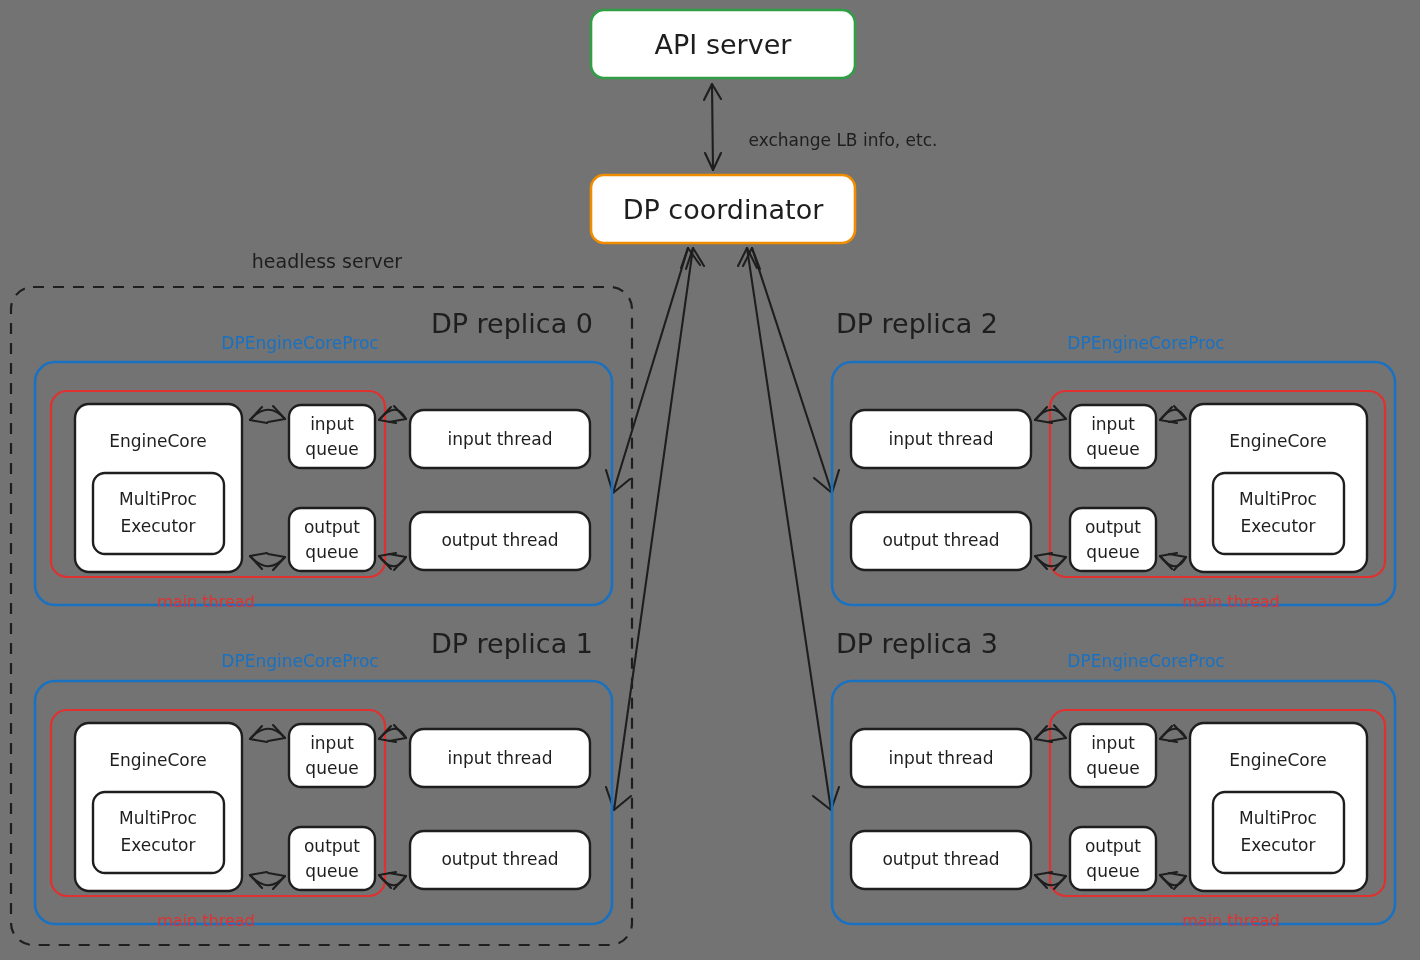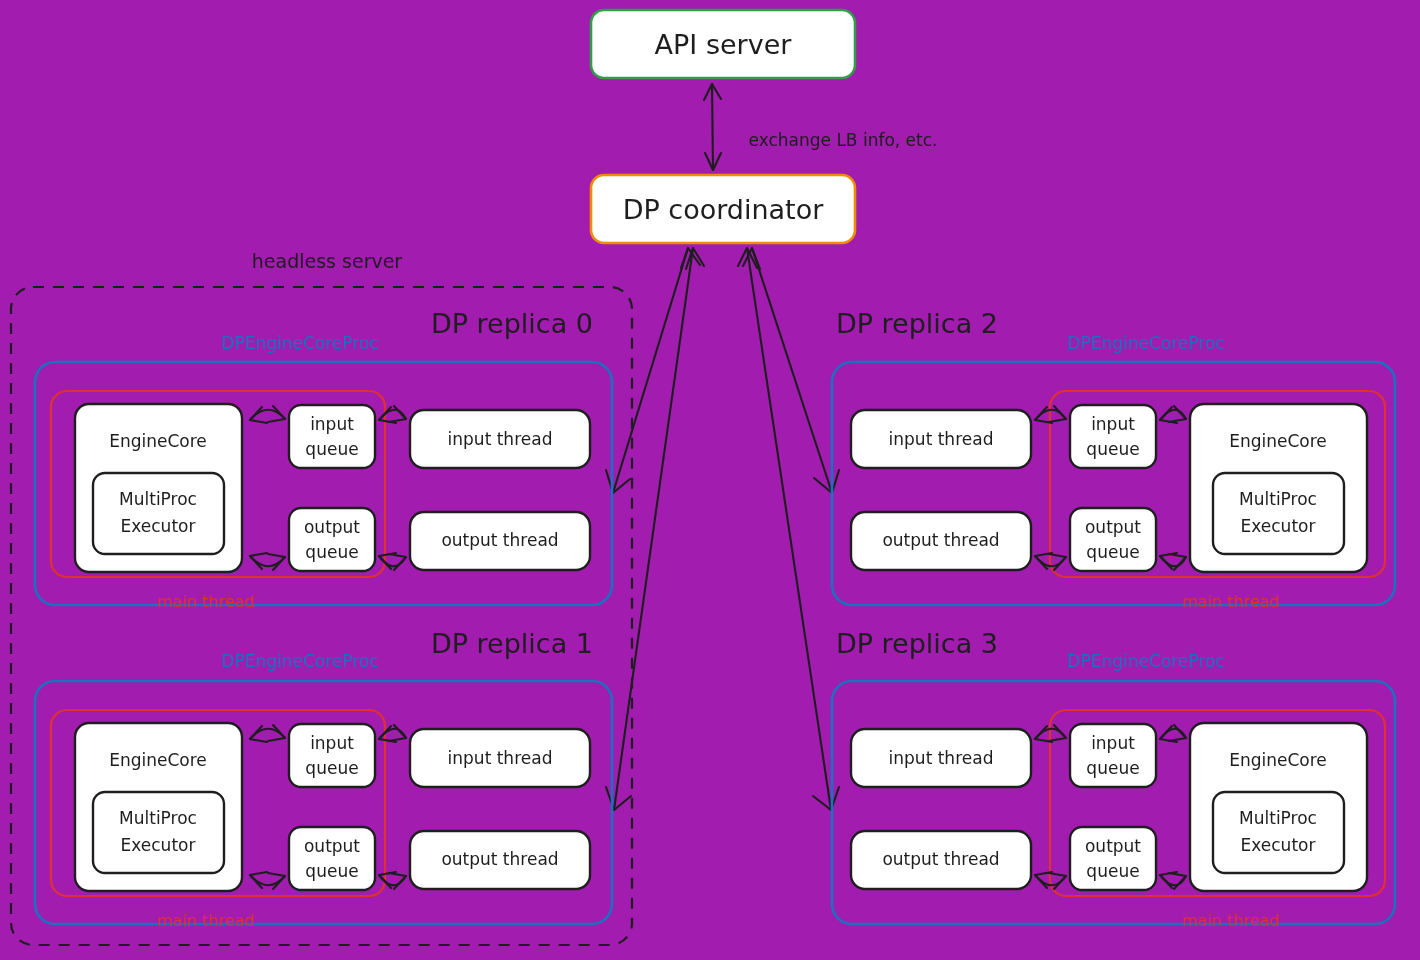--- a/index.html
+++ b/index.html
@@ -1,19 +1,19 @@
 <!DOCTYPE html>
 <html><head>
 <meta charset="utf-8">
 <style>
   html,body{margin:0;padding:0;background:#ffffff;}
   #stage{
     position:relative;
     width:1420px;height:960px;
-    background:#a21caf;
+    background:#737373;
     font-family:"DejaVu Sans", sans-serif;
     overflow:hidden;
   }
   svg#diagram{position:absolute;left:0;top:0;width:1420px;height:960px;}
 
   .box{fill:#ffffff;stroke-linecap:round;stroke-linejoin:round;}
   .box-black{stroke:#1e1e1e;stroke-width:2.4;}
   .box-green{stroke:#2f9e44;stroke-width:2.6;}
   .box-orange{stroke:#f08c00;stroke-width:2.6;}
   .box-blue{stroke:#1971c2;stroke-width:2.6;fill:none;}

